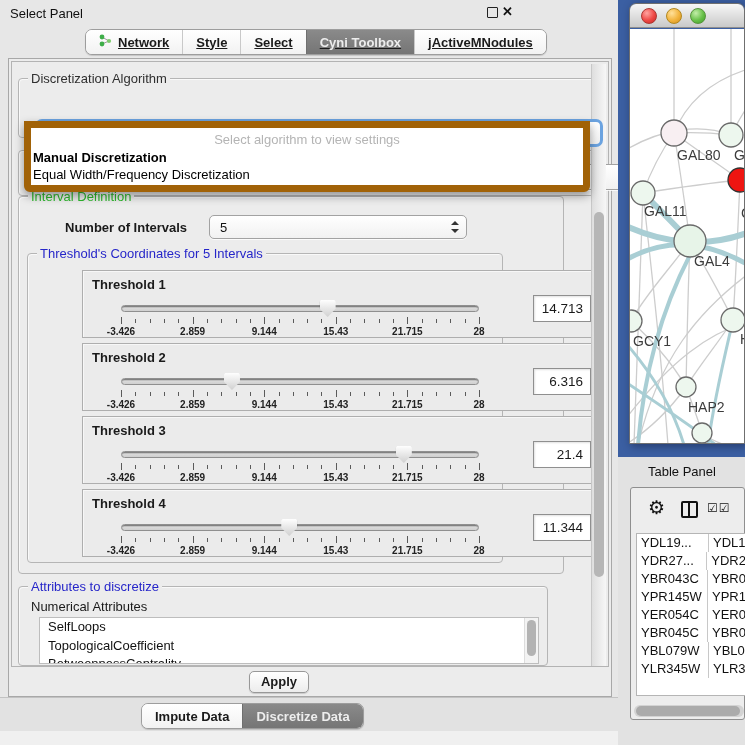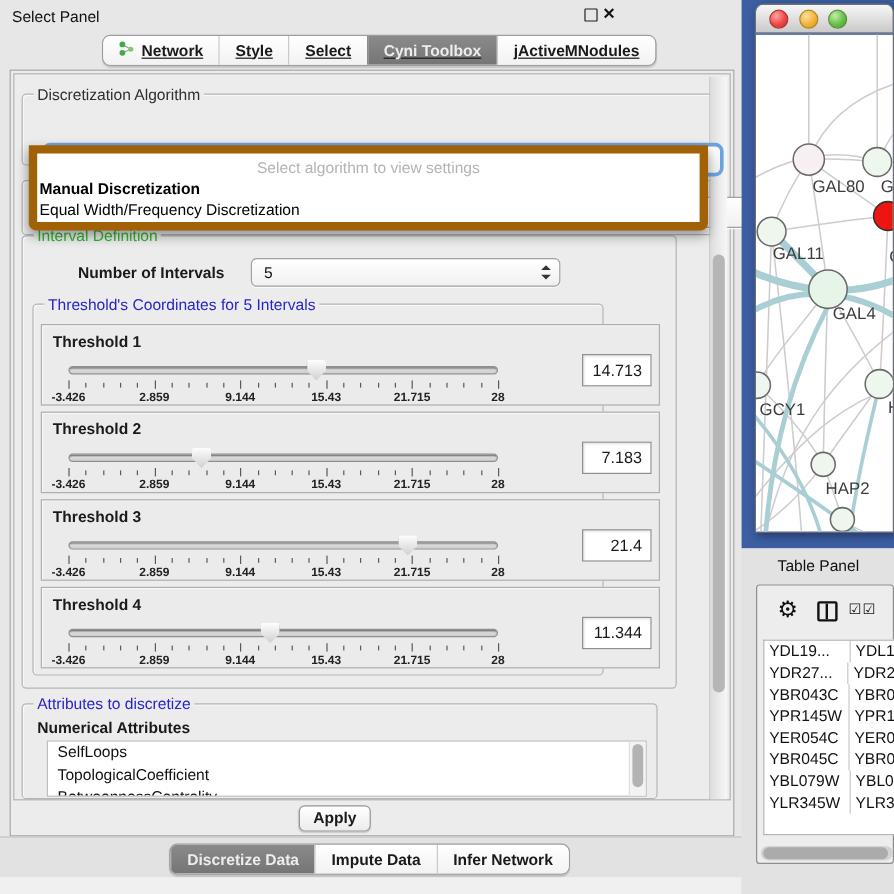--- a/index.html
+++ b/index.html
@@ -67,39 +67,39 @@
   .arr-up { top:0; border-bottom:4px solid #333; }
   .arr-down { bottom:0; border-top:4px solid #333; }
 
   .c-tabledata { left:8px; top:13px; width:566px; height:26px;margin-left:47px; }
   .lbl-intervals { position:absolute; left:46px; top:23px; font-weight:bold; }
   .c-intervals { left:190px; top:18px; width:258px; height:24px; }
 
   
   #threshold-list { position:absolute; left:6px; top:16px; width:516px; }
   .th-panel { position:relative; width:516px; height:68px; margin-bottom:5px; border:1px solid #aeaeae;
-              background:#ebebeb; box-shadow:inset 1px 1px 0 #f7f7f7; }
+              background:#ebebeb; box-shadow:inset 1px 1px 0 #f7f7f7;margin-left:48px; }
   .th-label { position:absolute; left:9px; top:6px; font-weight:bold; font-size:13px; }
-  .th-slider { position:absolute; left:22px; top:28px; width:358px; height:36px; }
+  .th-slider { position:absolute; left:38px; top:28px; width:358px; height:36px; }
   .th-track { position:absolute; left:0; top:6px; width:358px; height:7px; border:1px solid #8f8f8f; border-radius:4px;
               background:linear-gradient(#a6a6a6,#d9d9d9 45%,#cfcfcf); box-shadow:inset 0 1px 1px rgba(0,0,0,.3); }
   .th-thumb { position:absolute; top:1px; width:16px; height:17px;
               background:linear-gradient(#fefefe,#d0d0d0); clip-path:polygon(8% 0,92% 0,100% 10%,100% 52%,50% 100%,0 52%,0 10%);
               filter:drop-shadow(0 1px 1px rgba(0,0,0,.45)); }
   .th-ticks { position:absolute; left:0; top:18px; width:358px; height:8px; }
   .tick { position:absolute; top:0; width:1px; background:#5a5a5a; }
   .tick.minor { height:4px; top:2px; }
   .tick.major { height:7px; }
   .th-ticklabels { position:absolute; left:0; top:27px; width:358px; height:12px; }
   .th-ticklabel { position:absolute; transform:translateX(-50%); font-size:10px; font-weight:bold; color:#222; white-space:nowrap; }
   .th-value { position:absolute; right:6px; top:24px; width:58px; height:27px; background:#fff; border:1px solid #8f8f8f;
               box-shadow:inset 1px 1px 2px rgba(0,0,0,.12); font-size:13.5px; text-align:right; padding:5px 7px 0 0; }
 
   
-  .lbl-numattrs { position:absolute; left:12px; top:12px; font-weight:bold; }
+  .lbl-numattrs { position:absolute; left:12px; top:12px; font-weight:normal; }
   .attr-list { position:absolute; left:20px; top:30px; width:500px; height:47px; background:#fff;
                border:1px solid #bdbdbd; overflow:hidden; }
   .attr-item { padding-left:8px; font-size:13px; line-height:18.5px; color:#111; white-space:nowrap; }
   .attr-scroll { position:absolute; right:0; top:0; width:14px; height:47px; background:#f3f3f3; border-left:1px solid #ddd; }
   .attr-thumb { position:absolute; left:2px; top:2px; width:9px; height:36px; background:#b3b3b3; border-radius:5px; }
 
   .apply-btn { position:absolute; left:240px; top:612px; width:60px; height:22px; border:1px solid #989898;
                border-radius:5px; background:linear-gradient(#ffffff,#ececec); font-size:13px; font-weight:bold;
                text-align:center; line-height:20px; box-shadow:0 1px 1px rgba(0,0,0,.15); }
 
@@ -295,21 +295,21 @@
                   <div class="th-ticklabels">
                     <span class="th-ticklabel" style="left: 0%;">-3.426</span>
                     <span class="th-ticklabel" style="left: 20%;">2.859</span>
                     <span class="th-ticklabel" style="left: 40%;">9.144</span>
                     <span class="th-ticklabel" style="left: 60%;">15.43</span>
                     <span class="th-ticklabel" style="left: 80%;">21.715</span>
                     <span class="th-ticklabel" style="left: 100%;">28</span>
                   </div>
                   <div class="th-thumb" style="left: calc(30.9998% - 8px);"></div>
                 </div>
-                <div class="th-value">7.183</div>
+                <div class="th-value">6.316</div>
               </div>
               <div class="th-panel">
                 <div class="th-label">Threshold 3</div>
                 <div class="th-slider">
                   <div class="th-track"></div>
                   <div class="th-ticks">
                     <span class="tick major" style="left: 0%;"></span>
                     <span class="tick minor" style="left: 4%;"></span>
                     <span class="tick minor" style="left: 8%;"></span>
                     <span class="tick minor" style="left: 12%;"></span>
@@ -416,28 +416,25 @@
       </div>
     </div>
 
     <div class="apply-btn">Apply</div>
   </div>
 
   <div class="bottom-strip"></div>
   <div class="bottom-strip-light"></div>
 
   <div class="seg-bar cp-bottom-tabs">
+    <div class="seg">
+        <span>Impute Data</span>
+      </div>
     <div class="seg selected">
         <span>Discretize Data</span>
-      </div>
-    <div class="seg">
-        <span>Impute Data</span>
-      </div>
-    <div class="seg">
-        <span>Infer Network</span>
       </div>
   </div>
 </div>
 
 <div class="desktop"></div>
 <div class="net-window">
   <div class="net-titlebar">
     <span class="traffic tl-red"></span>
     <span class="traffic tl-yellow"></span>
     <span class="traffic tl-green"></span>

